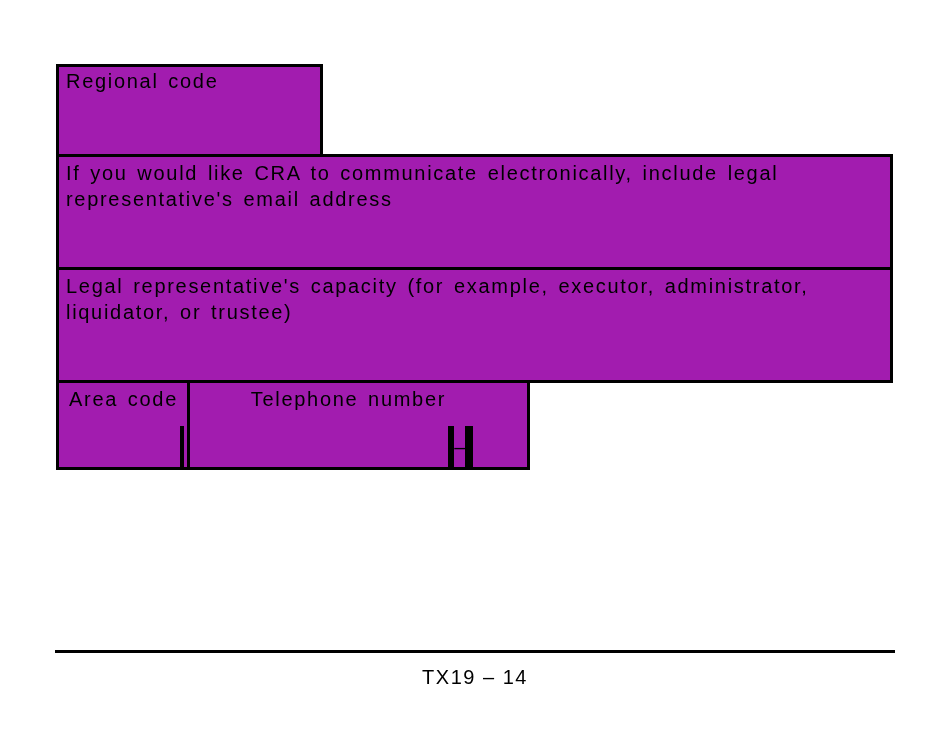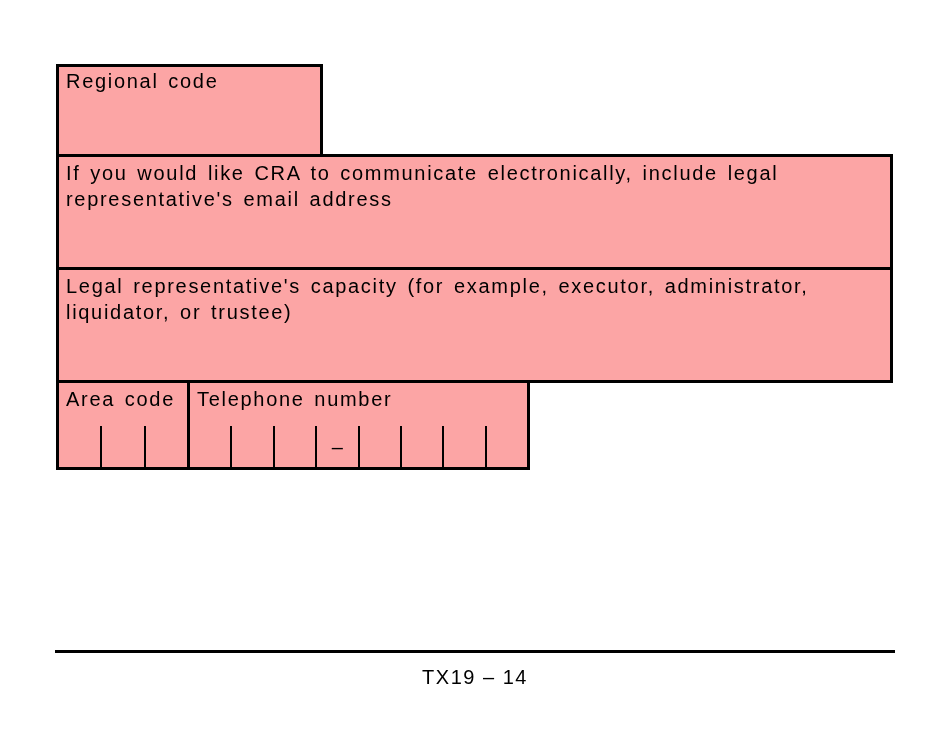--- a/index.html
+++ b/index.html
@@ -13,21 +13,21 @@
     height: 735px;
     background: #ffffff;
     color: #000000;
     font-family: "Liberation Sans", sans-serif;
     overflow: hidden;
   }
   .box {
     position: absolute;
     box-sizing: border-box;
     border: 3px solid #000000;
-    background: #fca5a5;
+    background: #a21caf;
   }
   .lbl {
     font-size: 20px;
     line-height: 26px;
     letter-spacing: 1.7px;
     word-spacing: 2.5px;
     padding: 3px 5px 0 7px;
   }
   .box-regional {
     left: 56px; top: 64px;
@@ -44,21 +44,21 @@
   }
   .box-phone {
     left: 56px; top: 380px;
     width: 474px; height: 90px;
     display: flex;
     padding: 0;
   }
   .phone-col {
     box-sizing: border-box;
     display: flex;
-    flex-direction: column;
+    flex-direction: row;
     justify-content: center;
   }
   .phone-col.area {
     width: 131px;
     border-right: 3px solid #000000;
   }
   .phone-col.tel {
     flex: 1 1 0;
   }
   .phone-col .lbl {

